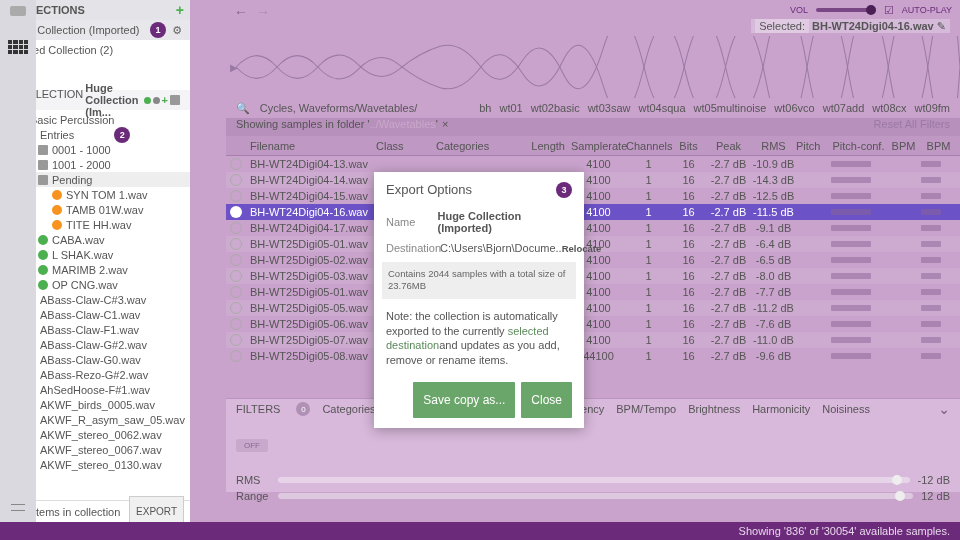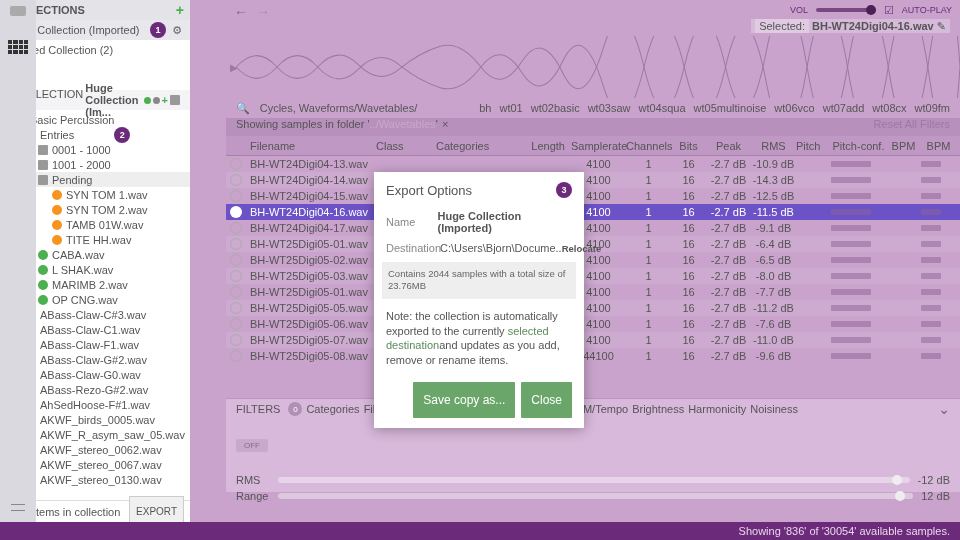--- a/index.html
+++ b/index.html
@@ -46,32 +46,32 @@
 .thdr{height:20px;display:flex;align-items:center;background:rgba(120,70,130,0.12);font-size:9px;color:#6a4a75;border-bottom:1px solid rgba(120,70,130,0.3)}
 .c-play{width:20px}.c-fn{width:130px;padding-left:4px}.c-cls{width:60px}.c-cat{width:80px}.c-len{width:55px;text-align:right;padding-right:6px}.c-sr{width:55px;text-align:center}.c-ch{width:45px;text-align:center}.c-bits{width:35px;text-align:center}.c-pk{width:45px;text-align:center}.c-rms{width:45px;text-align:center}.c-pitch{width:35px}.c-pc{width:55px;text-align:center}.c-bpm{width:35px;text-align:center}
 .row{height:16px;display:flex;align-items:center;font-size:9px;color:#6a4a75}
 .row:nth-child(even){background:rgba(255,255,255,0.08)}
 .row.sel{background:#6b52c7;color:#fff}
 .row.sel div{color:#fff}
 .pbtn{width:12px;height:12px;border:1px solid #aaa;border-radius:50%;margin-left:4px}
 .row.sel .pbtn{background:#fff;border:none}
 .bar{width:40px;height:6px;background:rgba(140,100,150,0.5);border-radius:1px}
 .modal{position:absolute;left:374px;top:172px;width:210px;background:#fff;box-shadow:0 2px 12px rgba(0,0,0,0.3);z-index:10}
-.mhdr{padding:10px 12px 8px;display:flex;align-items:center}
+.mhdr{padding:10px 12px 8px;display:flex;}
 .mhdr h3{font-size:13px;color:#555;font-weight:400}
 .mrow{padding:4px 12px;display:flex;font-size:10px;color:#666;align-items:center}
 .mrow .lbl{width:54px;color:#888}
 .reloc{margin-left:auto;color:#555;font-weight:600;font-size:9.5px}
 .mbox{margin:4px 8px;padding:6px;background:#eee;font-size:9.5px;color:#666;line-height:1.3}
 .mnote{padding:6px 12px;font-size:9.5px;color:#666;line-height:1.35}
 .mnote a{color:#5a8a5a}
 .mbtns{padding:8px 12px 10px;display:flex;gap:6px;justify-content:flex-end}
 .btn{padding:11px 10px;background:#6aa66a;color:#fff;border:none;font-size:12px;border-radius:1px}
 .filters{position:absolute;left:226px;right:0;top:398px;height:94px;background:#d8b8db;border-top:1px solid rgba(120,70,130,0.3)}
-.ftabs{height:20px;display:flex;align-items:center;gap:4px;padding:0 10px;font-size:9.5px;color:#8a6a95}
+.ftabs{height:20px;display:flex;align-items:center;gap:12px;padding:0 10px;font-size:9.5px;color:#8a6a95}
 .ftabs .on{color:#5a3a65;border-bottom:2px solid #7a4785}
 .fcnt{background:#b090b5;color:#fff;width:14px;height:14px;border-radius:50%;display:inline-flex;align-items:center;justify-content:center;font-size:8px;margin-left:4px}
 .chev{margin-left:auto;font-size:14px;color:#7a5a85}
 .off{margin:20px 10px;background:#c8a8cb;padding:2px 8px;font-size:8px;color:#8a6a95;display:inline-block;border-radius:2px}
 .slider{padding:2px 10px;display:flex;align-items:center;font-size:9px;color:#7a5a85}
 .slider .sl{width:34px}
 .track{flex:1;height:6px;background:rgba(255,255,255,0.4);border-radius:3px;margin:0 8px;position:relative}
 .thumb{position:absolute;width:10px;height:10px;background:#eee;border-radius:50%;top:-2px}
 .statusbar{position:absolute;bottom:0;left:0;right:0;height:18px;background:#6b2a7a;color:#d8b8db;font-size:9px;display:flex;align-items:center;padding:0 10px}
 .statusbar span{margin-left:auto;color:#e8d8eb}
@@ -159,25 +159,20 @@
         <span>Pending</span>
       </div>
       <div class="node ind3">
         <span class="arr"></span>
         <span class="cico or"></span>
         <span>SYN TOM 1.wav</span>
       </div>
       <div class="node ind3">
         <span class="arr"></span>
         <span class="cico or"></span>
-        <span>SYN TOM 2.wav</span>
-      </div>
-      <div class="node ind3">
-        <span class="arr"></span>
-        <span class="cico or"></span>
         <span>TAMB 01W.wav</span>
       </div>
       <div class="node ind3">
         <span class="arr"></span>
         <span class="cico or"></span>
         <span>TITE HH.wav</span>
       </div>
       <div class="node ind2">
         <span class="arr"></span>
         <span class="cico gr"></span>

